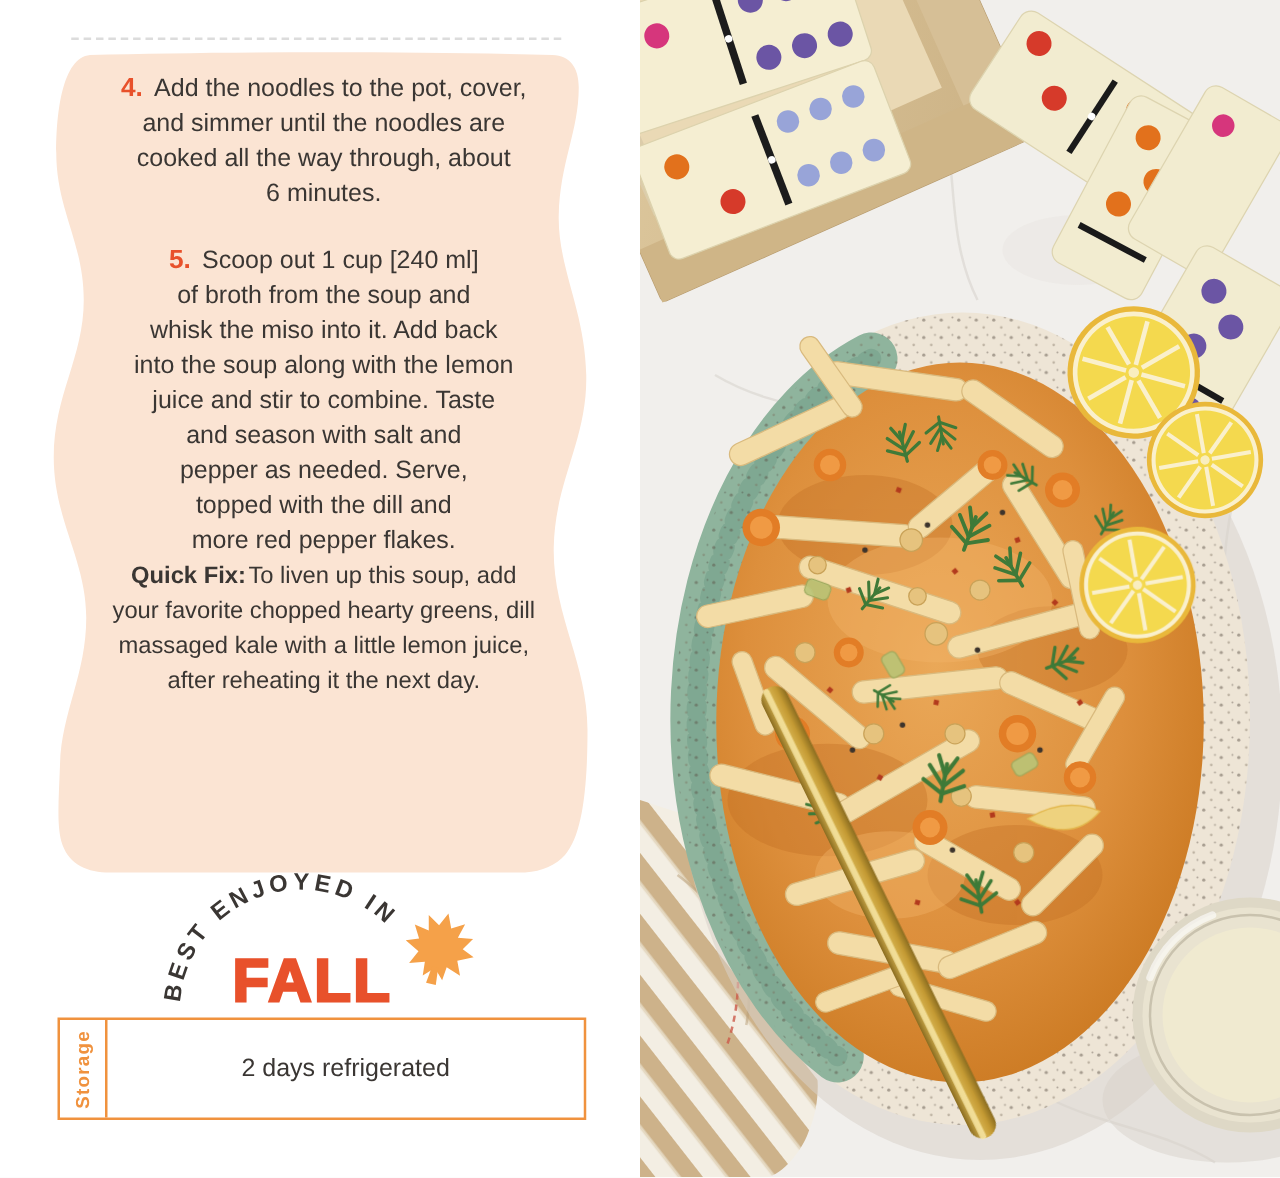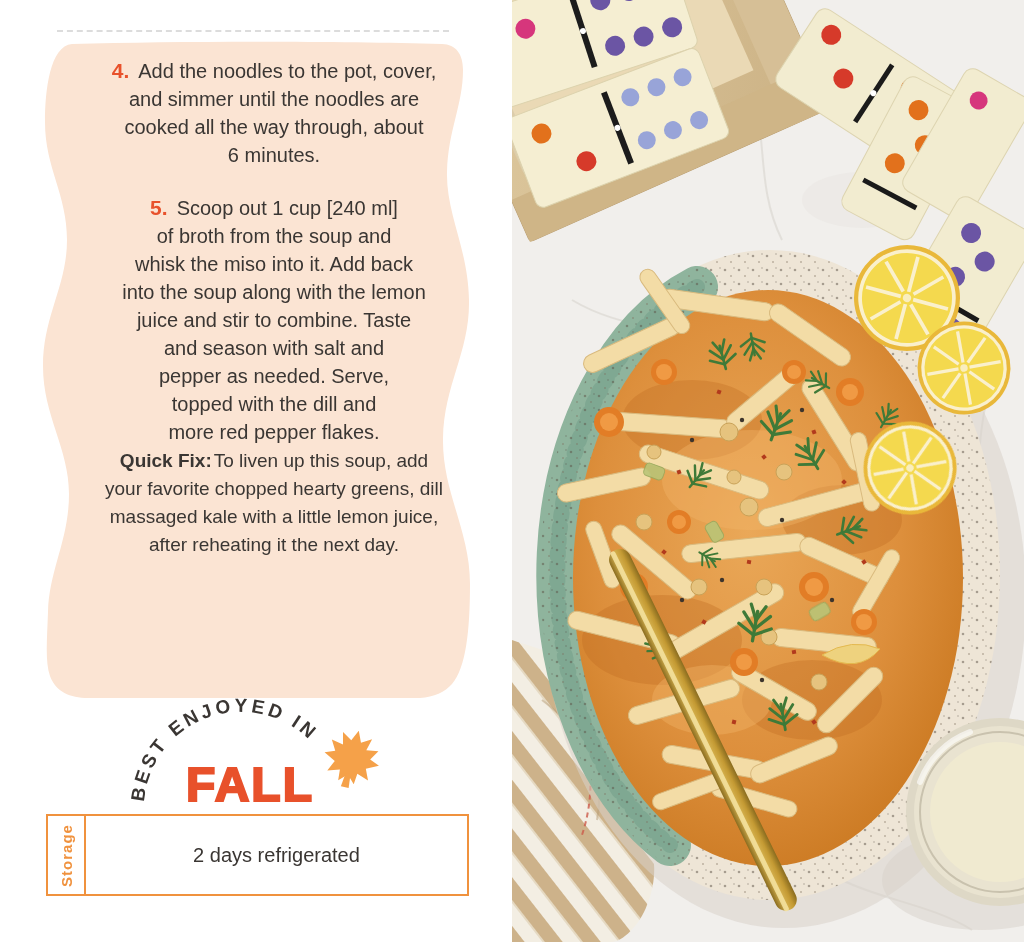--- a/index.html
+++ b/index.html
@@ -1,21 +1,21 @@
 <!DOCTYPE html>
 <html><head>
 <meta charset="utf-8">
 <style>
   html,body{margin:0;padding:0;background:#ffffff;}
   .page{position:relative;width:1024px;height:942px;overflow:hidden;background:#ffffff;
         font-family:"Liberation Sans", sans-serif;}
   .left-page{position:absolute;left:0;top:0;width:512px;height:942px;}
   .blob-svg{position:absolute;left:0;top:0;}
   .perforation{position:absolute;left:57px;top:30px;width:392px;border-top:2px dashed #dcdcdc;}
-  .step,.quickfix{position:absolute;left:72px;width:404px;text-align:center;color:#3A3633;
+  .step,.quickfix{position:absolute;left:57px;width:404px;text-align:center;color:#3A3633;
         font-size:20px;line-height:28px;}
   .step .num{color:#E8512B;font-weight:bold;margin-right:9px;font-size:21px;}
   .step .body{white-space:pre-line;}
   .step4{top:57px;}
   .step5{top:194px;text-align:center;}
   .quickfix{top:447px;font-size:19px;}
   .qf-label{font-weight:bold;margin-right:2px;}
   .qf-text{white-space:pre-line;}
   .badge-svg{position:absolute;left:100px;top:692px;}
   .storage{position:absolute;left:46px;top:814px;width:423px;height:82px;box-sizing:border-box;

